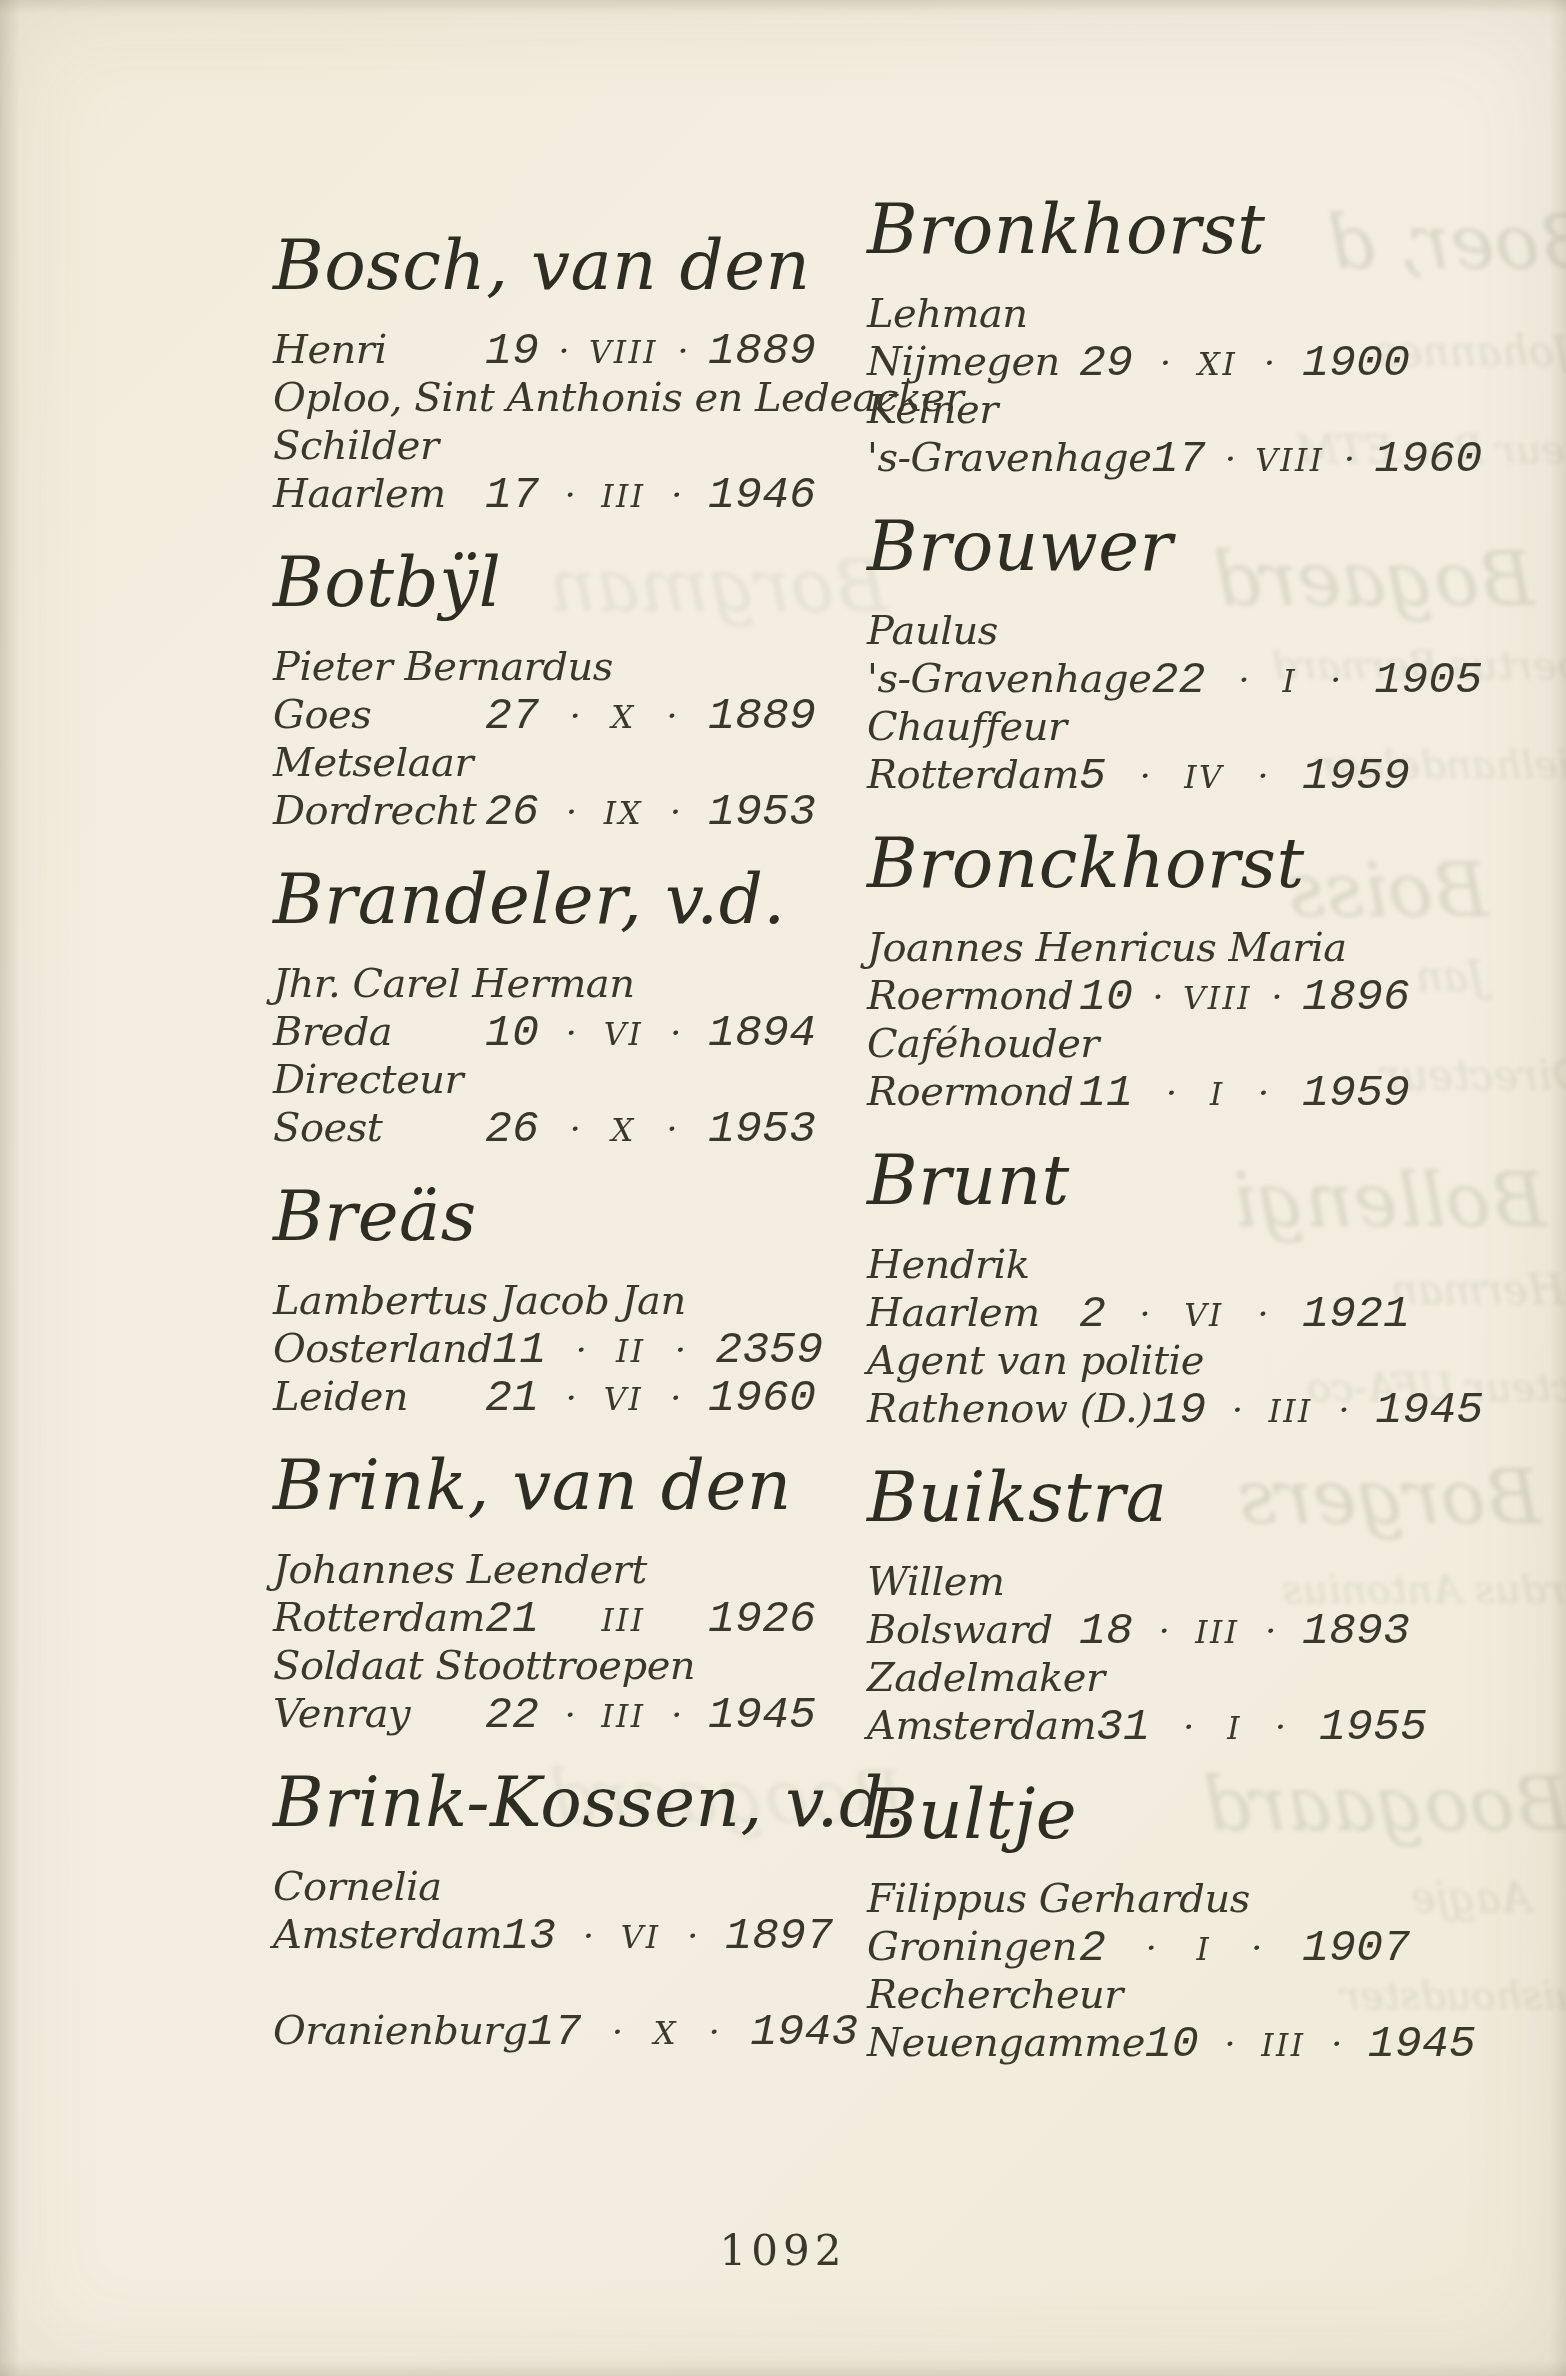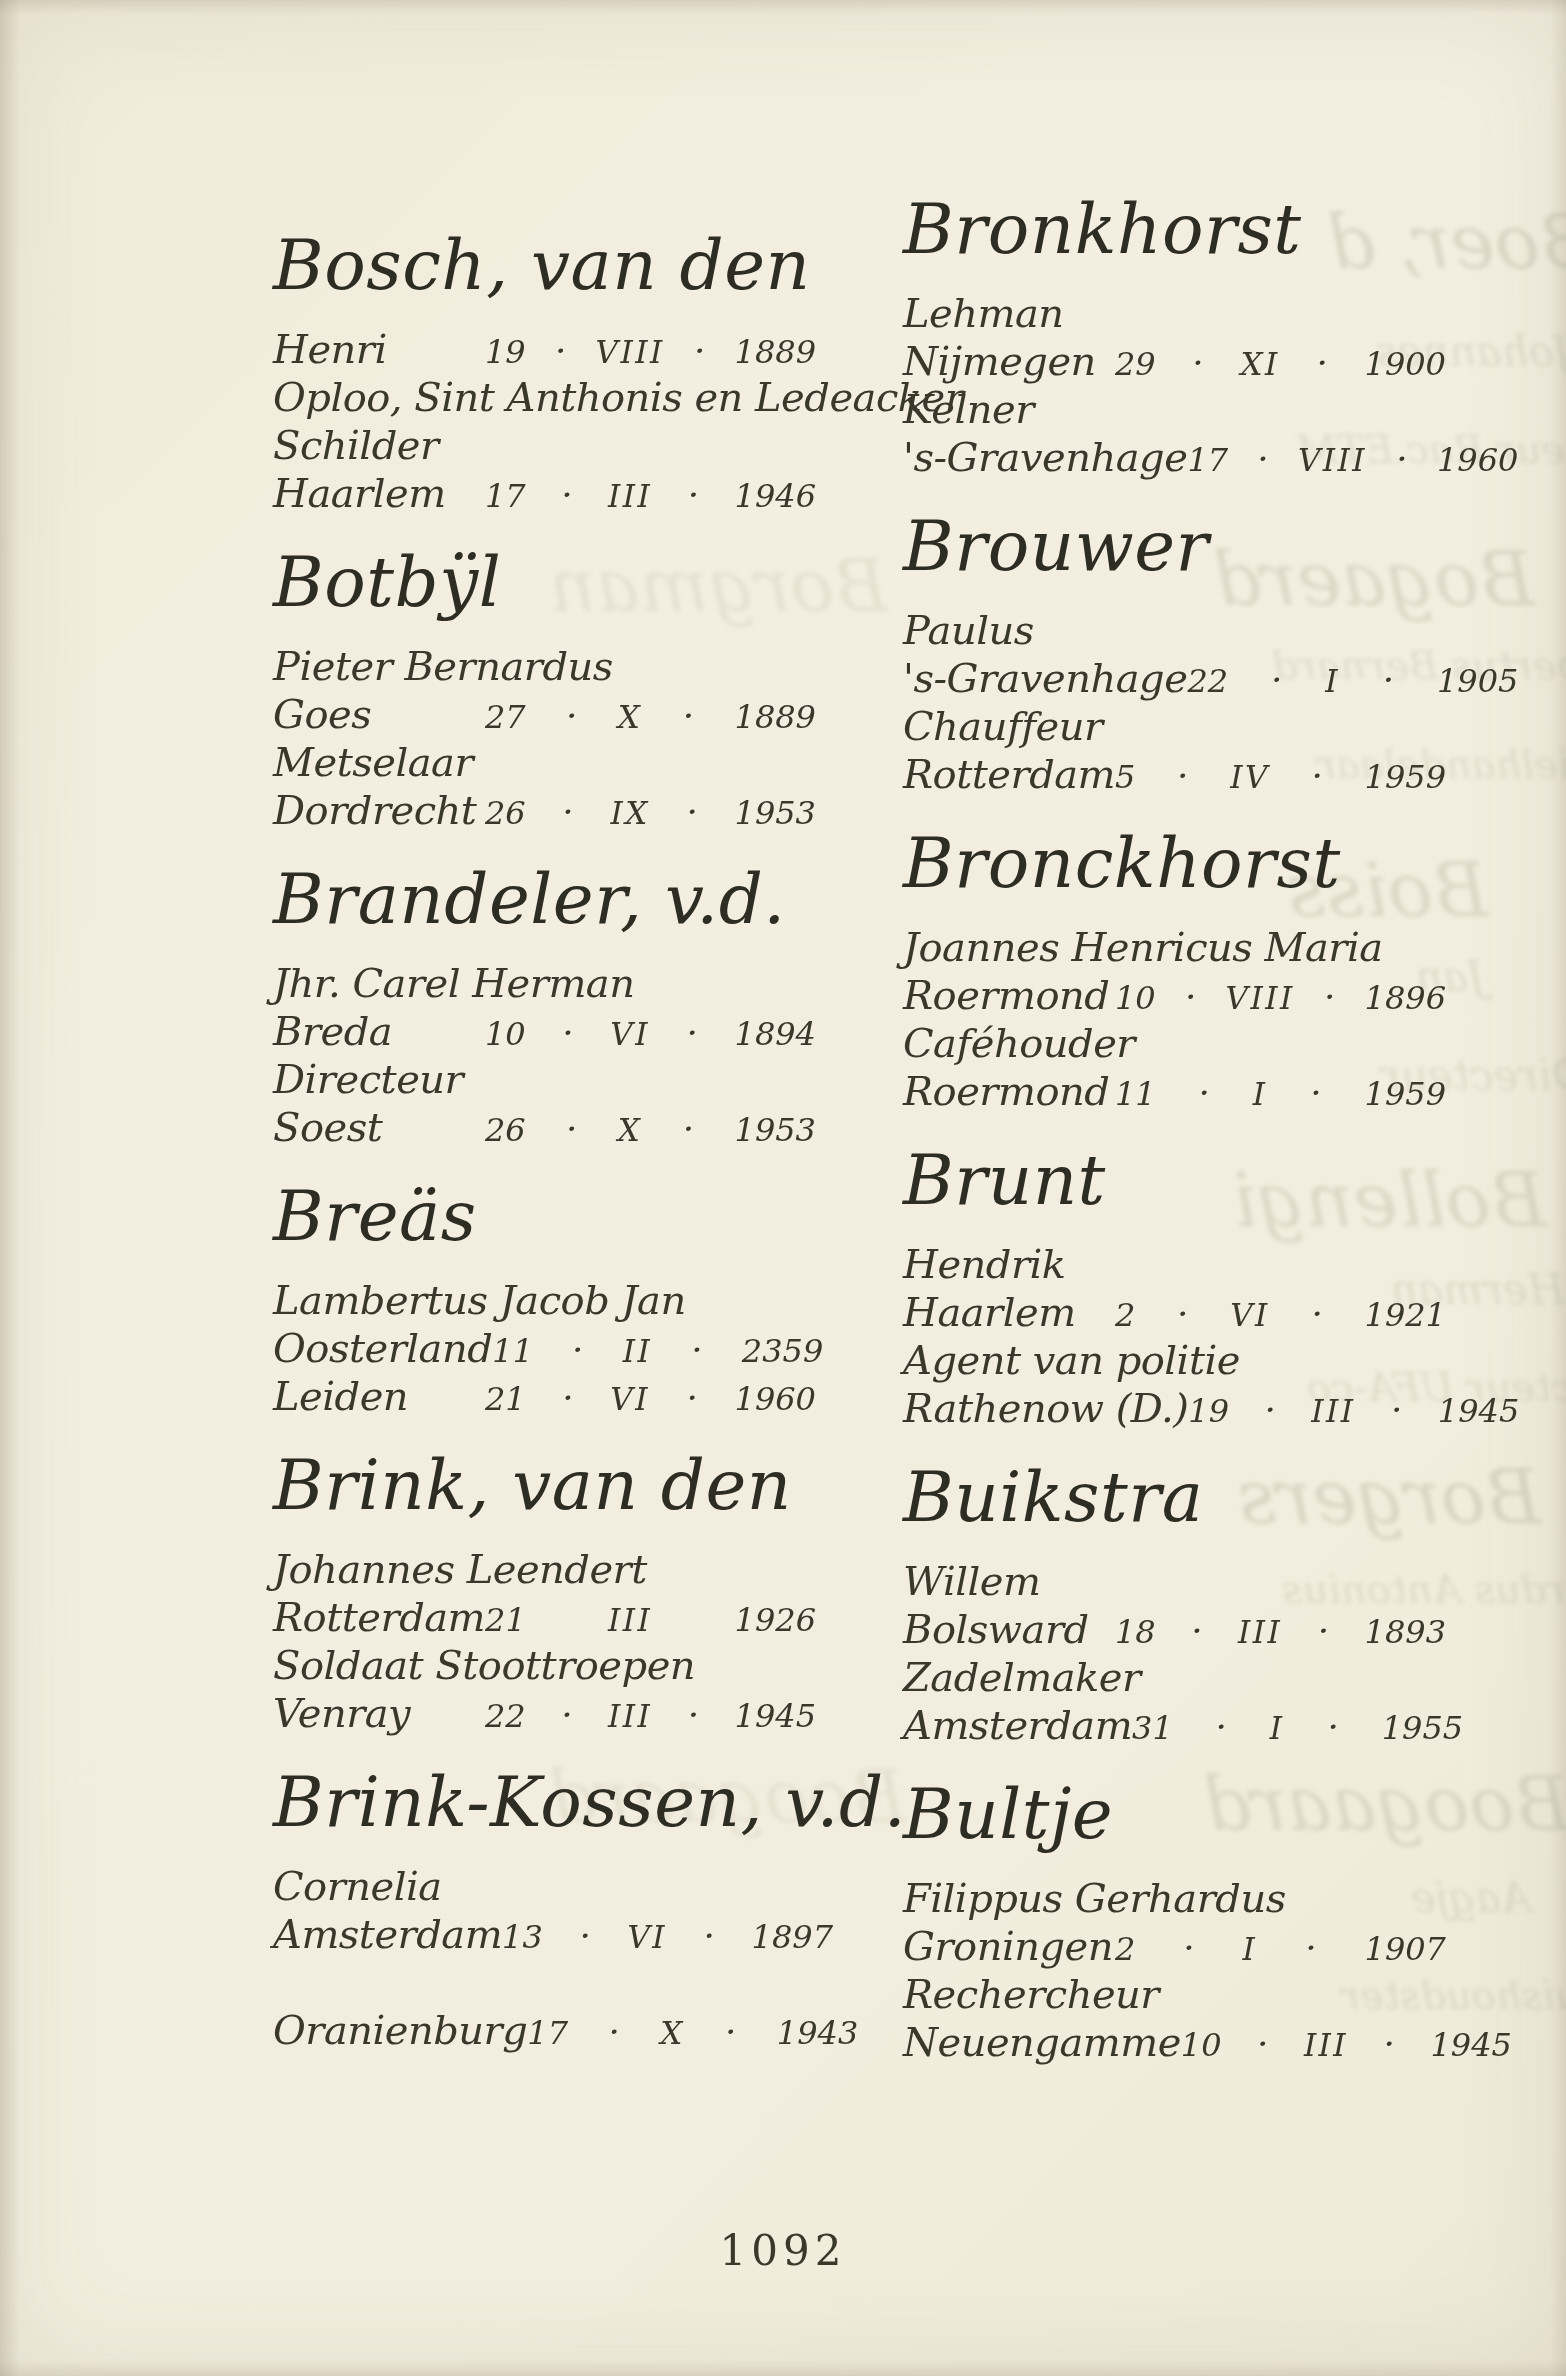--- a/index.html
+++ b/index.html
@@ -25,21 +25,21 @@
   .ghost{
     position:absolute;
     transform:scaleX(-1);
     filter:blur(2px);
     font-style:italic;
     white-space:nowrap;
     font-family:"DejaVu Serif","Liberation Serif",serif;
   }
   .col{position:absolute;top:184px;width:543px;}
   .col-left{left:273px;margin-top:36px;}
-  .col-right{left:867px;margin-left:36px;}
+  .col-right{left:867px;}
   .entry{margin:0 0 20px 0;}
   .surname{
     margin:0 0 22px 0;
     padding-top:8px;
     font-size:69px;
     line-height:75px;
     font-weight:normal;
     font-style:italic;
     letter-spacing:0.5px;
     color:#2e2d24;
@@ -61,21 +61,21 @@
   }
   .date{
     flex:none;
     width:331px;
     display:flex;
     justify-content:space-between;
     align-items:baseline;
     font-style:italic;
     color:#3a382b;
   }
-  .date .d,.date .y{font-size:32px;line-height:48px;}
+  .date .d,.date .y{font-size:45px;line-height:48px;font-family:Liberation Mono, monospace;}
   .date .m{font-size:31px;line-height:48px;letter-spacing:2.5px;}
   .date .sep{font-size:36px;line-height:48px;}
   .page-number{
     position:absolute;
     top:2226px;left:0;width:1566px;
     text-align:center;
     font-size:42px;
     letter-spacing:5px;
     color:#3a382b;
   }

